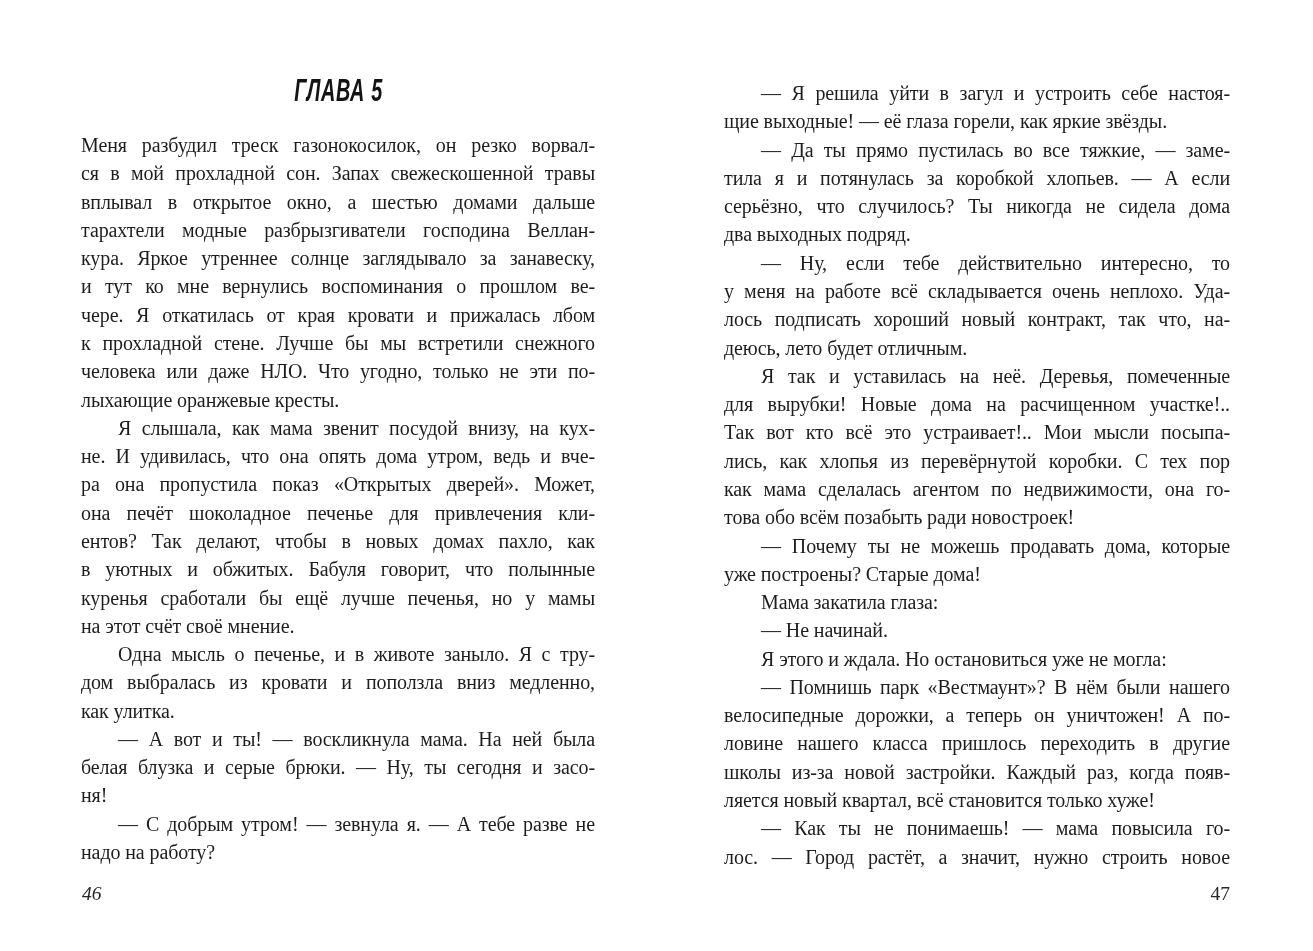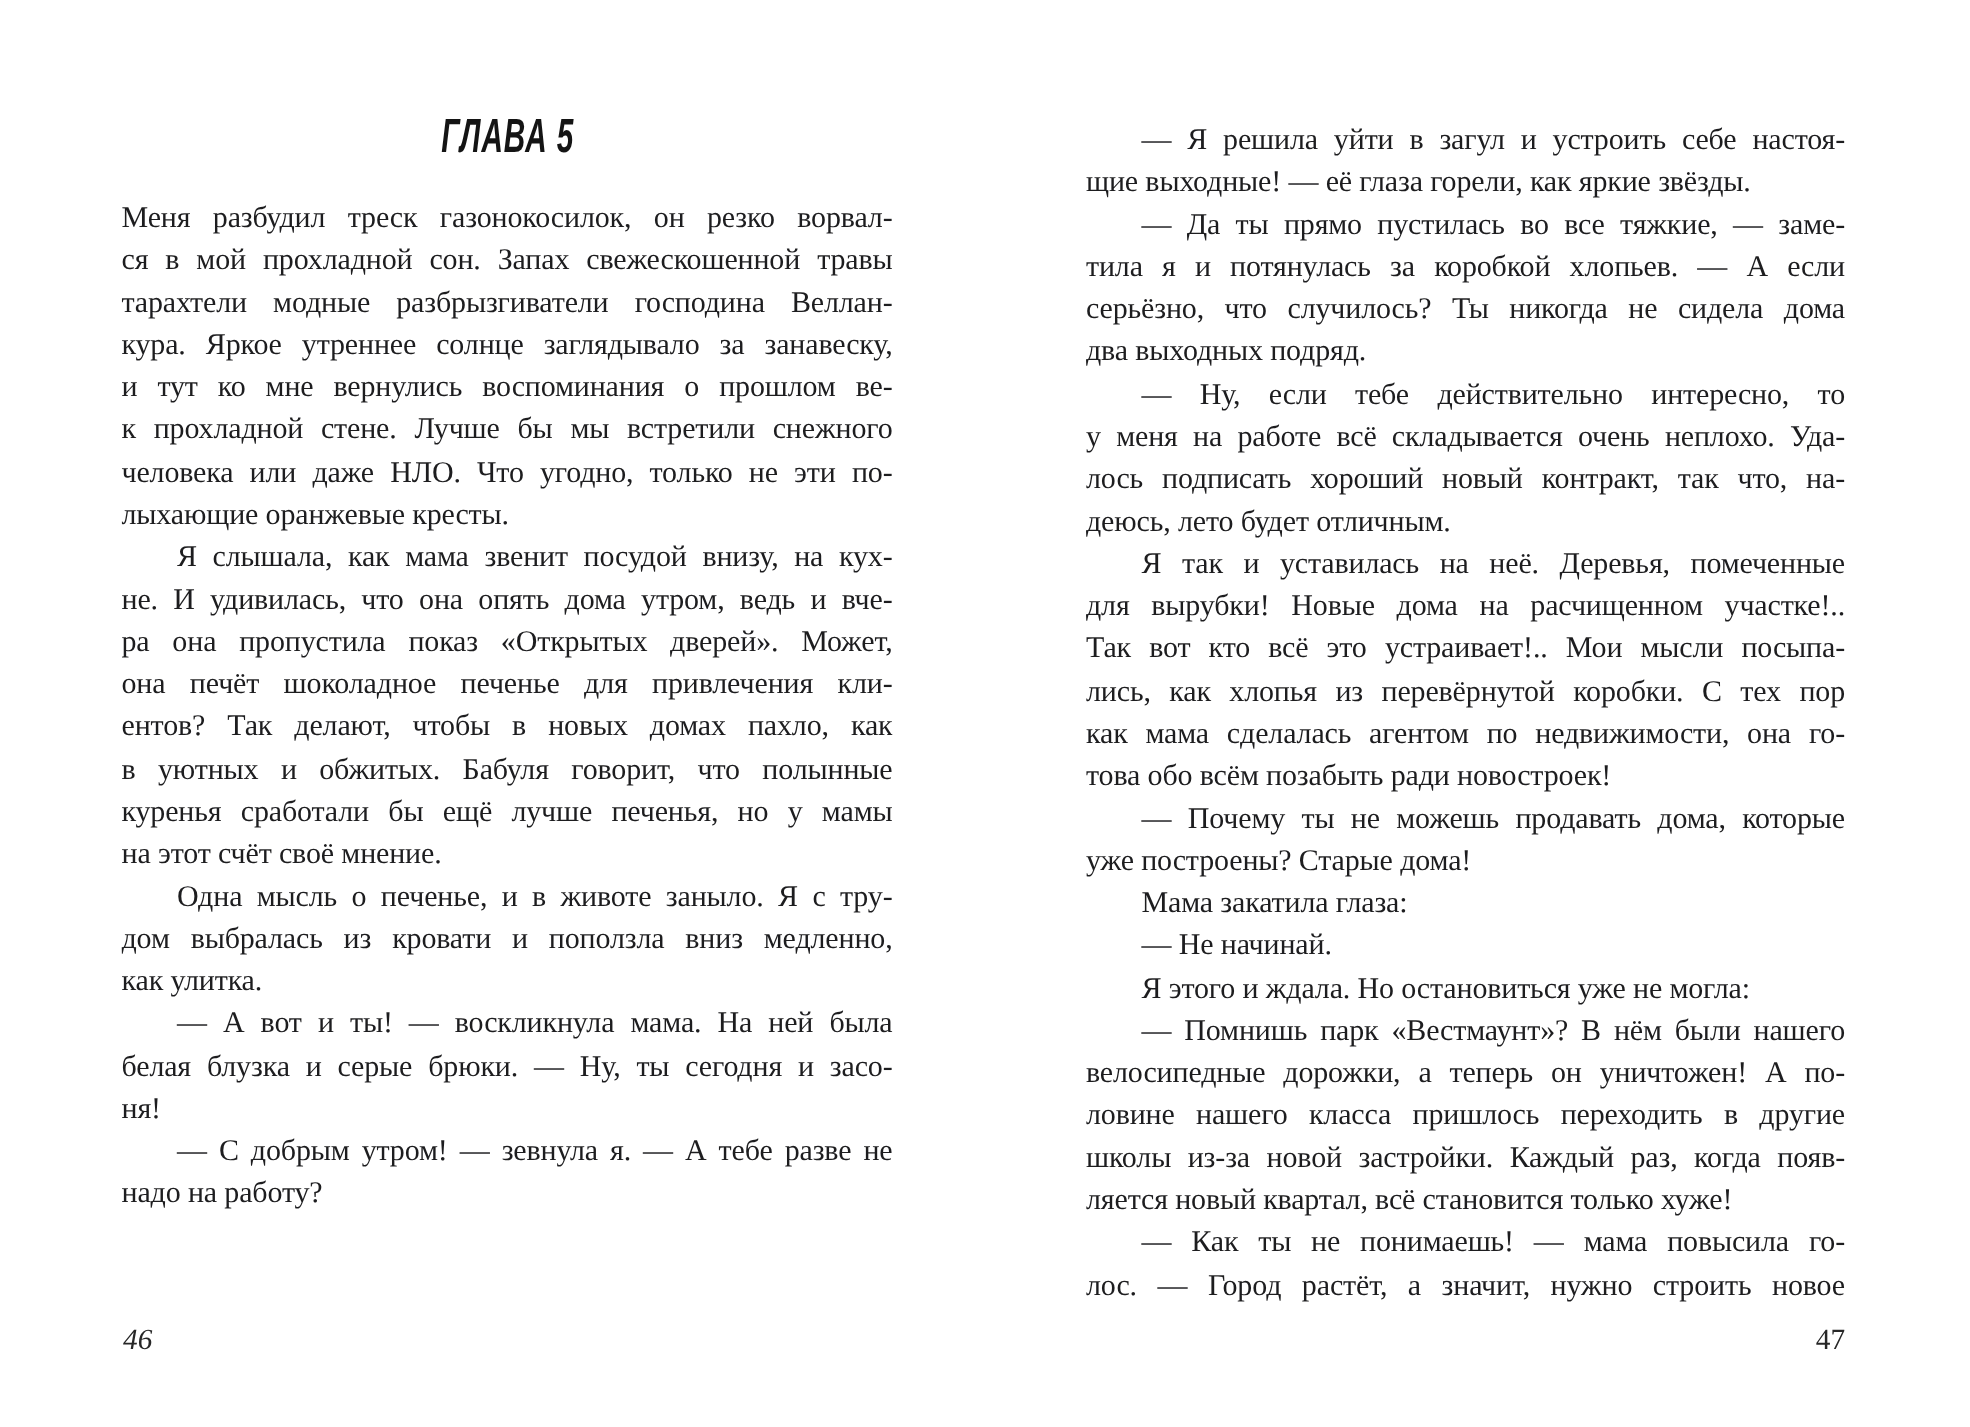--- a/index.html
+++ b/index.html
@@ -69,23 +69,25 @@
 <div class="spread">
 
   <div class="chapter-title">
     <span class="condensed">ГЛАВА 5</span>
   </div>
 
   <div class="text-col col-left">
       <div class="para">
         <div class="line">Меня разбудил треск газонокосилок, он резко ворвал-</div>
         <div class="line">ся в мой прохладной сон. Запах свежескошенной травы</div>
+        <div class="line">вплывал в открытое окно, а шестью домами дальше</div>
         <div class="line">тарахтели модные разбрызгиватели господина Веллан-</div>
         <div class="line">кура. Яркое утреннее солнце заглядывало за занавеску,</div>
         <div class="line">и тут ко мне вернулись воспоминания о прошлом ве-</div>
+        <div class="line">чере. Я откатилась от края кровати и прижалась лбом</div>
         <div class="line">к прохладной стене. Лучше бы мы встретили снежного</div>
         <div class="line">человека или даже НЛО. Что угодно, только не эти по-</div>
         <div class="line last">лыхающие оранжевые кресты.</div>
       </div>
       <div class="para">
         <div class="line indent">Я слышала, как мама звенит посудой внизу, на кух-</div>
         <div class="line">не. И удивилась, что она опять дома утром, ведь и вче-</div>
         <div class="line">ра она пропустила показ «Открытых дверей». Может,</div>
         <div class="line">она печёт шоколадное печенье для привлечения кли-</div>
         <div class="line">ентов? Так делают, чтобы в новых домах пахло, как</div>

